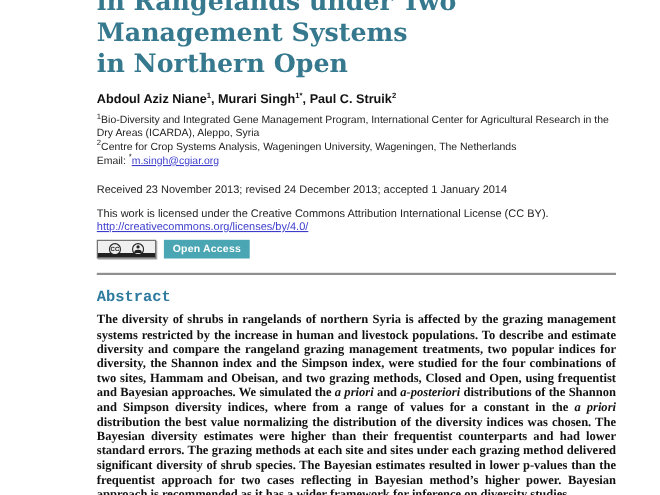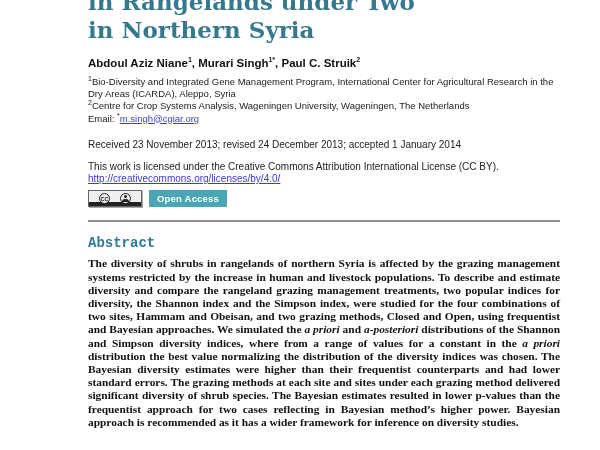--- a/index.html
+++ b/index.html
@@ -36,21 +36,22 @@
   .abstract-body { margin-top:6px; width:472px; font-family:"Liberation Serif", serif; font-weight:700; font-size:11.4px; line-height:13.2px; text-align:justify; color:#111; }
   .abstract-body .it { font-style:italic; }
 </style>
 </head>
 <body>
 
 <div class="page">
 
   <h1 class="title">
     <div>in Rangelands under Two</div>
-    <div>in Northern Syria</div>
+    <div>Management Systems</div>
+    <div>in Northern Open</div>
   </h1>
 
   <p class="authors"><span>Abdoul Aziz Niane</span><sup>1</sup><span>, Murari Singh</span><sup>1*</sup><span>, Paul C. Struik</span><sup>2</sup></p>
 
   <div class="affil-block">
     <div class="affil-line"><sup>1</sup><span>Bio-Diversity and Integrated Gene Management Program, International Center for Agricultural Research in the Dry Areas (ICARDA), Aleppo, Syria</span></div>
     <div class="affil-line"><sup>2</sup><span>Centre for Crop Systems Analysis, Wageningen University, Wageningen, The Netherlands</span></div>
     <div class="affil-line"><span>Email: </span><sup>*</sup><a class="link">m.singh@cgiar.org</a></div>
   </div>
 

